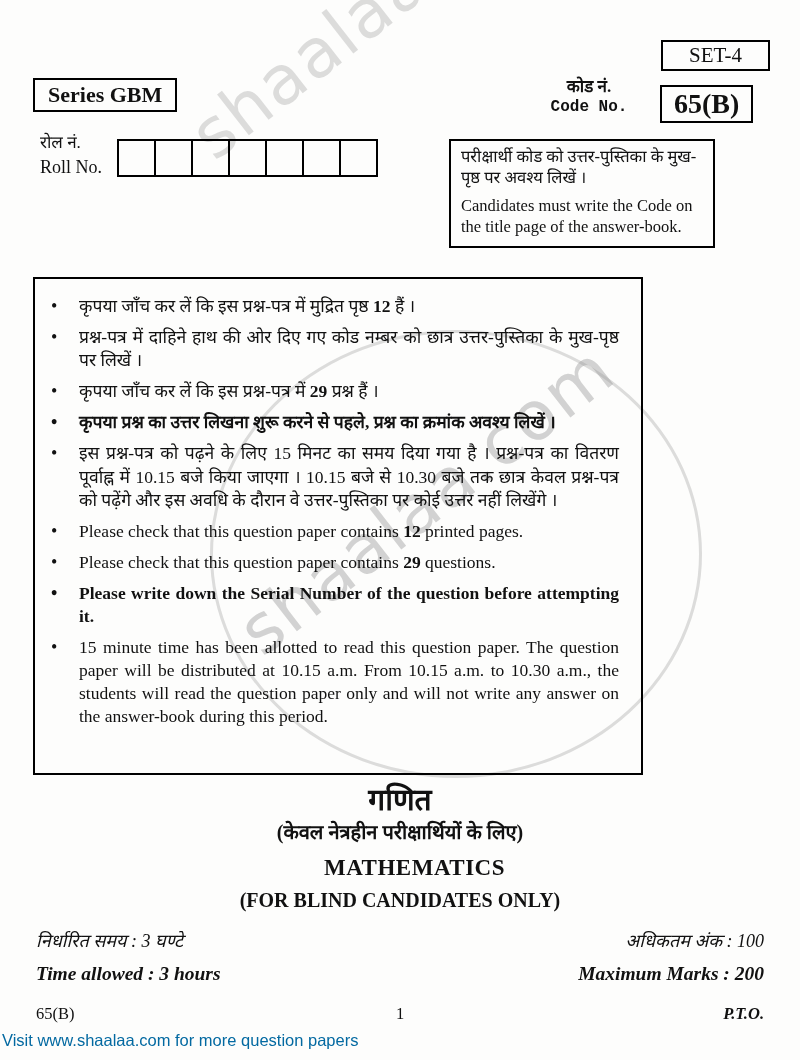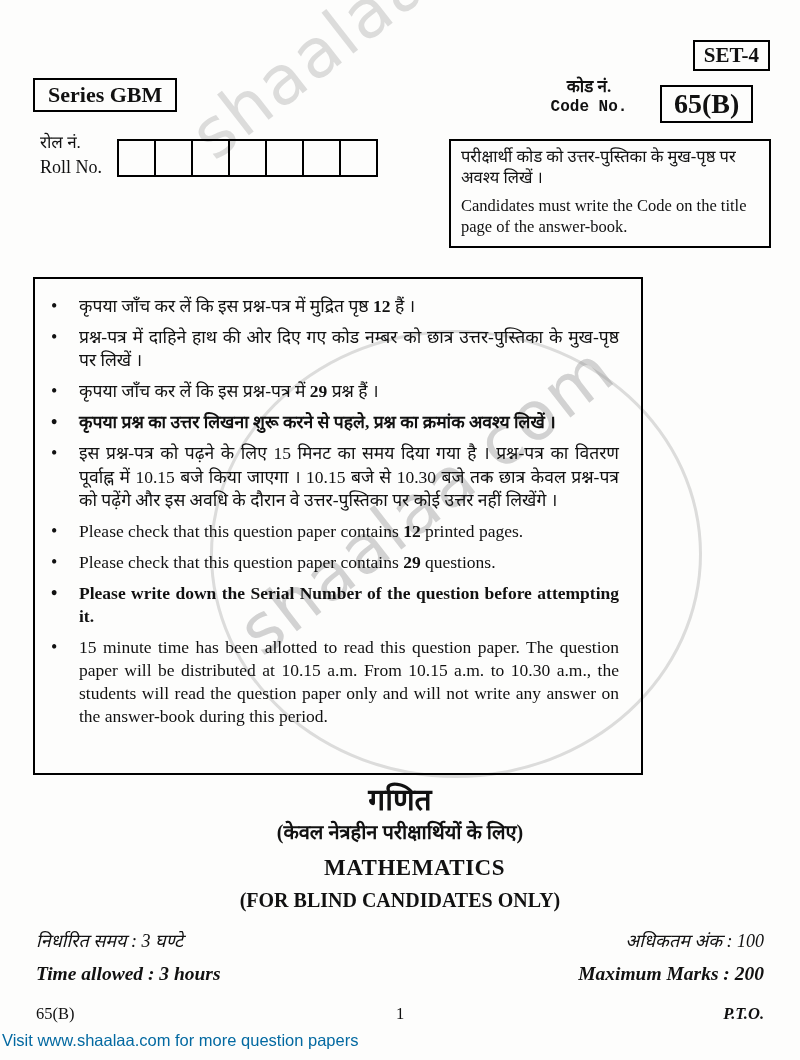--- a/index.html
+++ b/index.html
@@ -39,22 +39,22 @@
     opacity: 0.40;
     pointer-events: none;
     z-index: 1;
   }
   .content { position: relative; z-index: 2; }
 
   
   .set-box {
     position: absolute; top: 40px; right: 30px;
     border: 2.5px solid #000;
-    padding: 1px 9px;
-    font-size: 21px; font-weight: 700;
+    padding: 1px 26px;
+    font-size: 21px; font-weight: 400;
   }
   .series-box {
     position: absolute; top: 78px; left: 33px;
     border: 2.5px solid #000;
     padding: 2px 13px;
     font-size: 22px; font-weight: 700;
   }
   .code-label {
     position: absolute; top: 76px; left: 536px; width: 106px;
     text-align: center; line-height: 1.25;
@@ -72,21 +72,21 @@
   .roll-label .en { font-size: 18px; }
   .roll-boxes { position: absolute; top: 139px; left: 117px; display: flex; }
   .roll-cell {
     width: 39px; height: 38px;
     border: 2px solid #000;
     margin-left: -2px;
     background: transparent;
   }
   .roll-cell:first-child { margin-left: 0; }
   .code-note {
-    position: absolute; top: 139px; left: 449px; width: 322px;
+    position: absolute; top: 139px; left: 449px; width: 266px;
     border: 2px solid #000;
     padding: 5px 10px 8px 10px;
     font-size: 16.5px; line-height: 1.3;
   }
   .code-note p.hi { margin-bottom: 6px; }
 
   
   .instructions {
     position: absolute; top: 277px; left: 33px; width: 610px; min-height: 498px;
     border: 2.5px solid #000;

